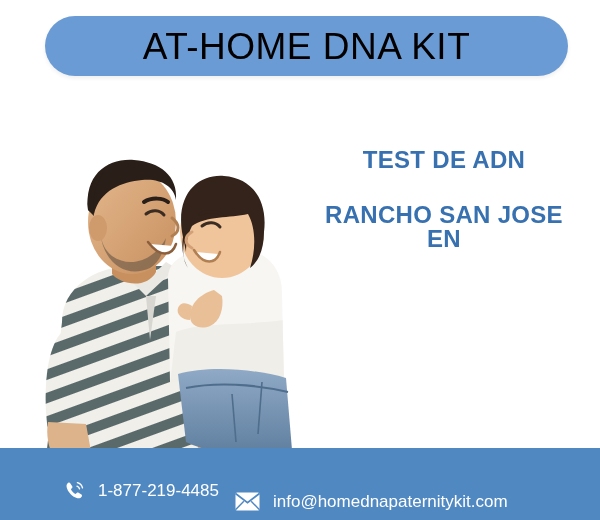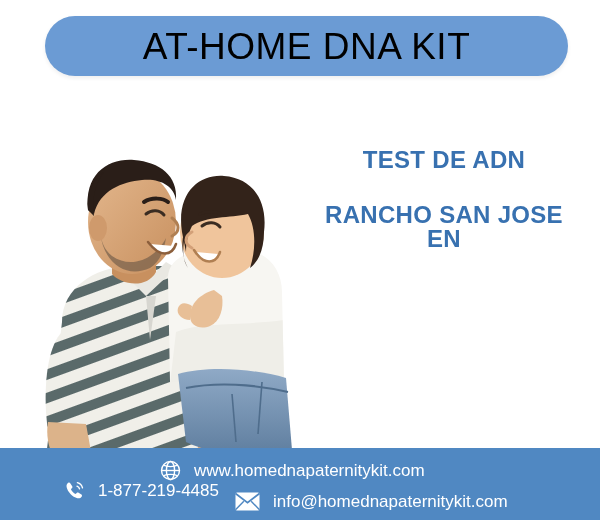--- a/index.html
+++ b/index.html
@@ -169,32 +169,20 @@
   </div>
 
   <div class="headline-block">
     <div class="headline-line hl-1">TEST DE ADN</div>
     <div class="headline-line hl-3">RANCHO SAN JOSE</div>
     <div class="headline-line hl-2">EN</div>
   </div>
 
   <div class="footer">
 
-    <div class="footer-row row-web">
-      <span class="fi">
-        <svg width="21" height="21" viewBox="0 0 21 21">
-          <circle cx="10.5" cy="10.5" r="9" fill="none" stroke="#ffffff" stroke-width="1.4"></circle>
-          <ellipse cx="10.5" cy="10.5" rx="4.1" ry="9" fill="none" stroke="#ffffff" stroke-width="1.4"></ellipse>
-          <line x1="1.5" y1="10.5" x2="19.5" y2="10.5" stroke="#ffffff" stroke-width="1.4"></line>
-          <path d="M3.4 5.2 C 7 7, 14 7, 17.6 5.2" fill="none" stroke="#ffffff" stroke-width="1.3"></path>
-          <path d="M3.4 15.8 C 7 14, 14 14, 17.6 15.8" fill="none" stroke="#ffffff" stroke-width="1.3"></path>
-        </svg>
-      </span>
-      <span>www.homednapaternitykit.com</span>
-    </div>
 
     <div class="footer-row row-phone">
       <span class="fi">
         <svg width="21" height="21" viewBox="0 0 21 21">
           <path d="M4.6 2.6 C 3.2 3.4, 2.2 5.1, 2.6 6.9 C 3.6 11.8, 8.4 16.8, 13.4 18.2
                    C 15.2 18.7, 16.9 17.8, 17.8 16.4 C 18.2 15.7, 18 14.9, 17.4 14.5
                    L 14.6 12.7 C 14 12.3, 13.2 12.4, 12.7 12.9 L 11.6 14
                    C 9.5 12.9, 7.9 11.3, 6.9 9.2 L 8 8.1 C 8.5 7.6, 8.6 6.8, 8.2 6.2
                    L 6.4 3.4 C 6 2.8, 5.3 2.3, 4.6 2.6 Z" fill="#ffffff"></path>
           <path d="M13.4 2.6 C 16 3.3, 17.9 5.2, 18.5 7.8" fill="none" stroke="#ffffff" stroke-width="1.4" stroke-linecap="round"></path>

